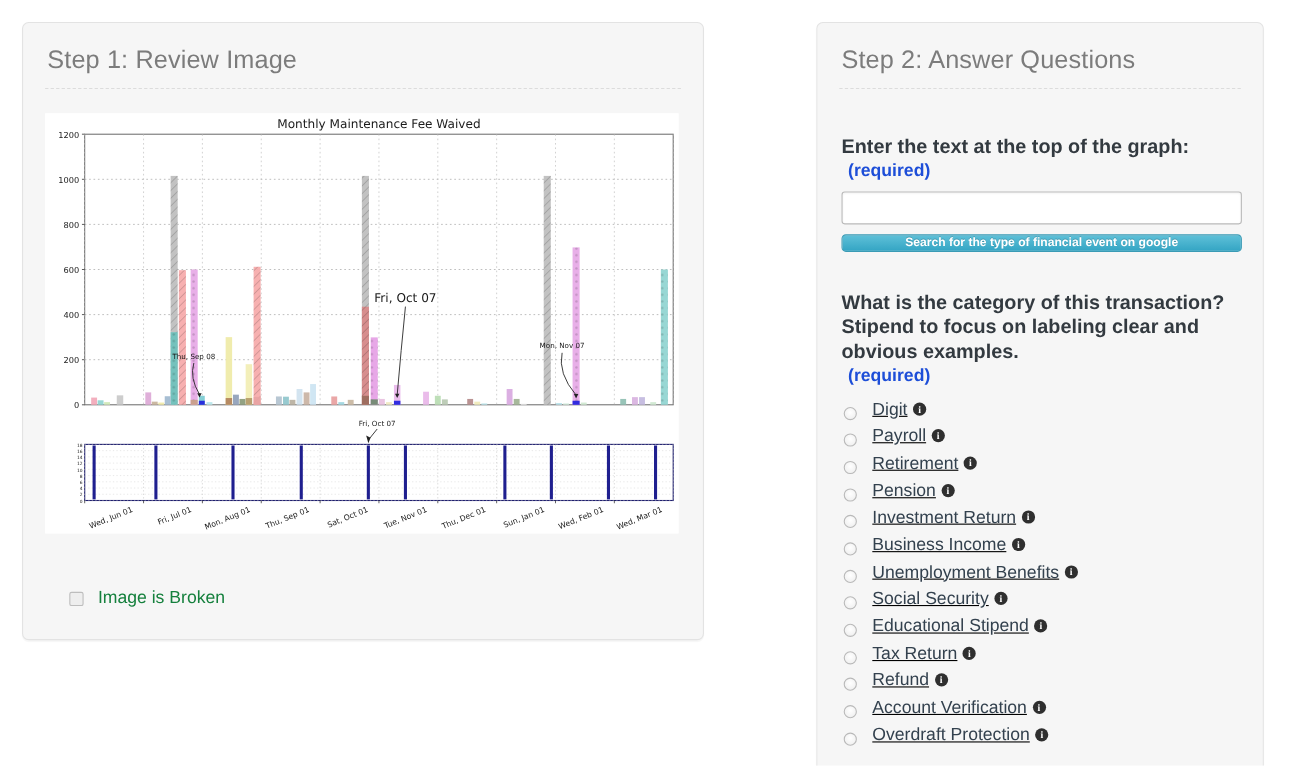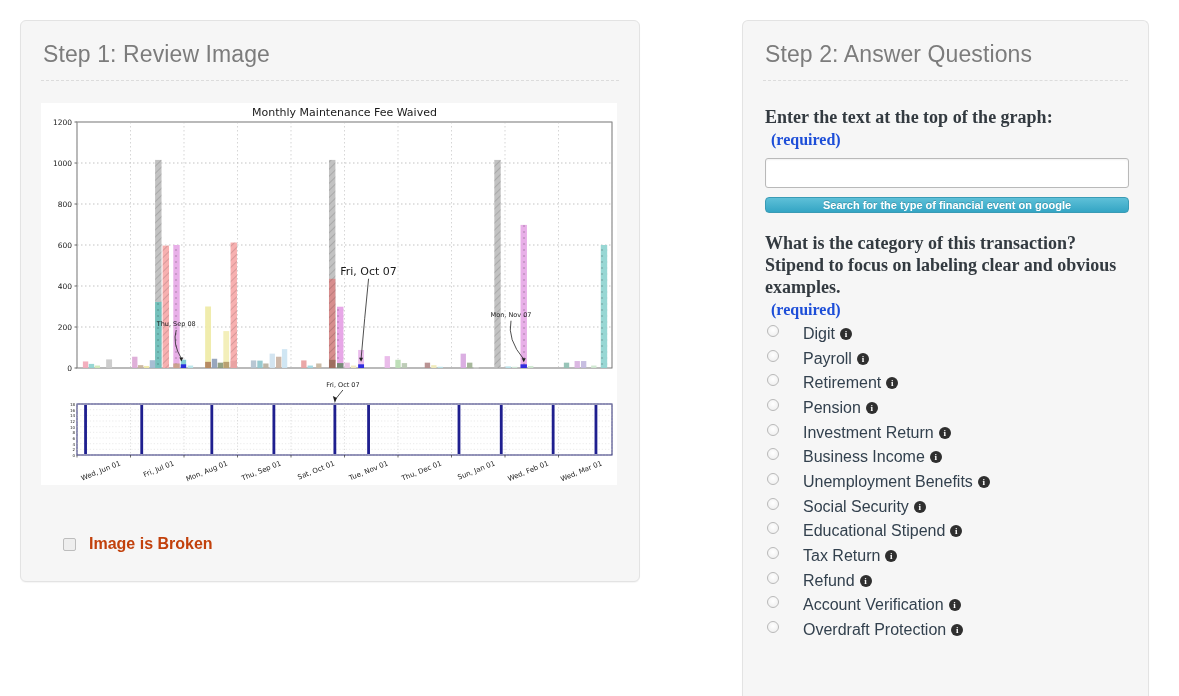--- a/index.html
+++ b/index.html
@@ -60,33 +60,32 @@
   }
   .cbox {
     width: 13px; height: 13px;
     background: #eeeeee;
     border: 1px solid #bdbdbd;
     border-radius: 2px;
     display: inline-block;
   }
   .broken-label {
     font-size: 16px;
-    color: #c2410c;
-    font-weight: 700;
+    color: #15803d;
+    font-weight: 400;
   }
 
   
   .q-block { padding: 6px 22px 0 22px; }
   .q-label {
     font-size: 18px;
     font-weight: bold;
     color: #333a40;
     line-height: 1.22;
-    margin-top: 20px;
-    font-family: Liberation Serif, serif;
+    margin-top: 36px;
   }
   .q-required {
     font-size: 16px;
     color: #1d4ed8;
     font-weight: bold;
     padding-left: 6px;
     display: block;
     margin-top: 1px;
   }
   .text-input {
@@ -114,23 +113,24 @@
     font-size: 11px;
     font-weight: bold;
     font-family: "Liberation Sans", sans-serif;
     cursor: pointer;
     text-shadow: 0 -1px 0 rgba(0,0,0,0.18);
   }
 
   .radio-list { margin-top: 5px; }
   .radio-row {
     display: flex;
-    align-items: flex-start;
+    align-items: flex-end;
     height: 24.7px;
-    gap: 24px;
+    gap: 14px;
+    text-decoration: underline;
   }
   .radio-mark {
     width: 12px; height: 12px;
     border-radius: 50%;
     border: 1px solid #b9b9b9;
     background: radial-gradient(circle at 50% 40%, #ffffff 0%, #ececec 100%);
     flex: 0 0 auto;
     margin-left: 2px;
   }
   .radio-text {

